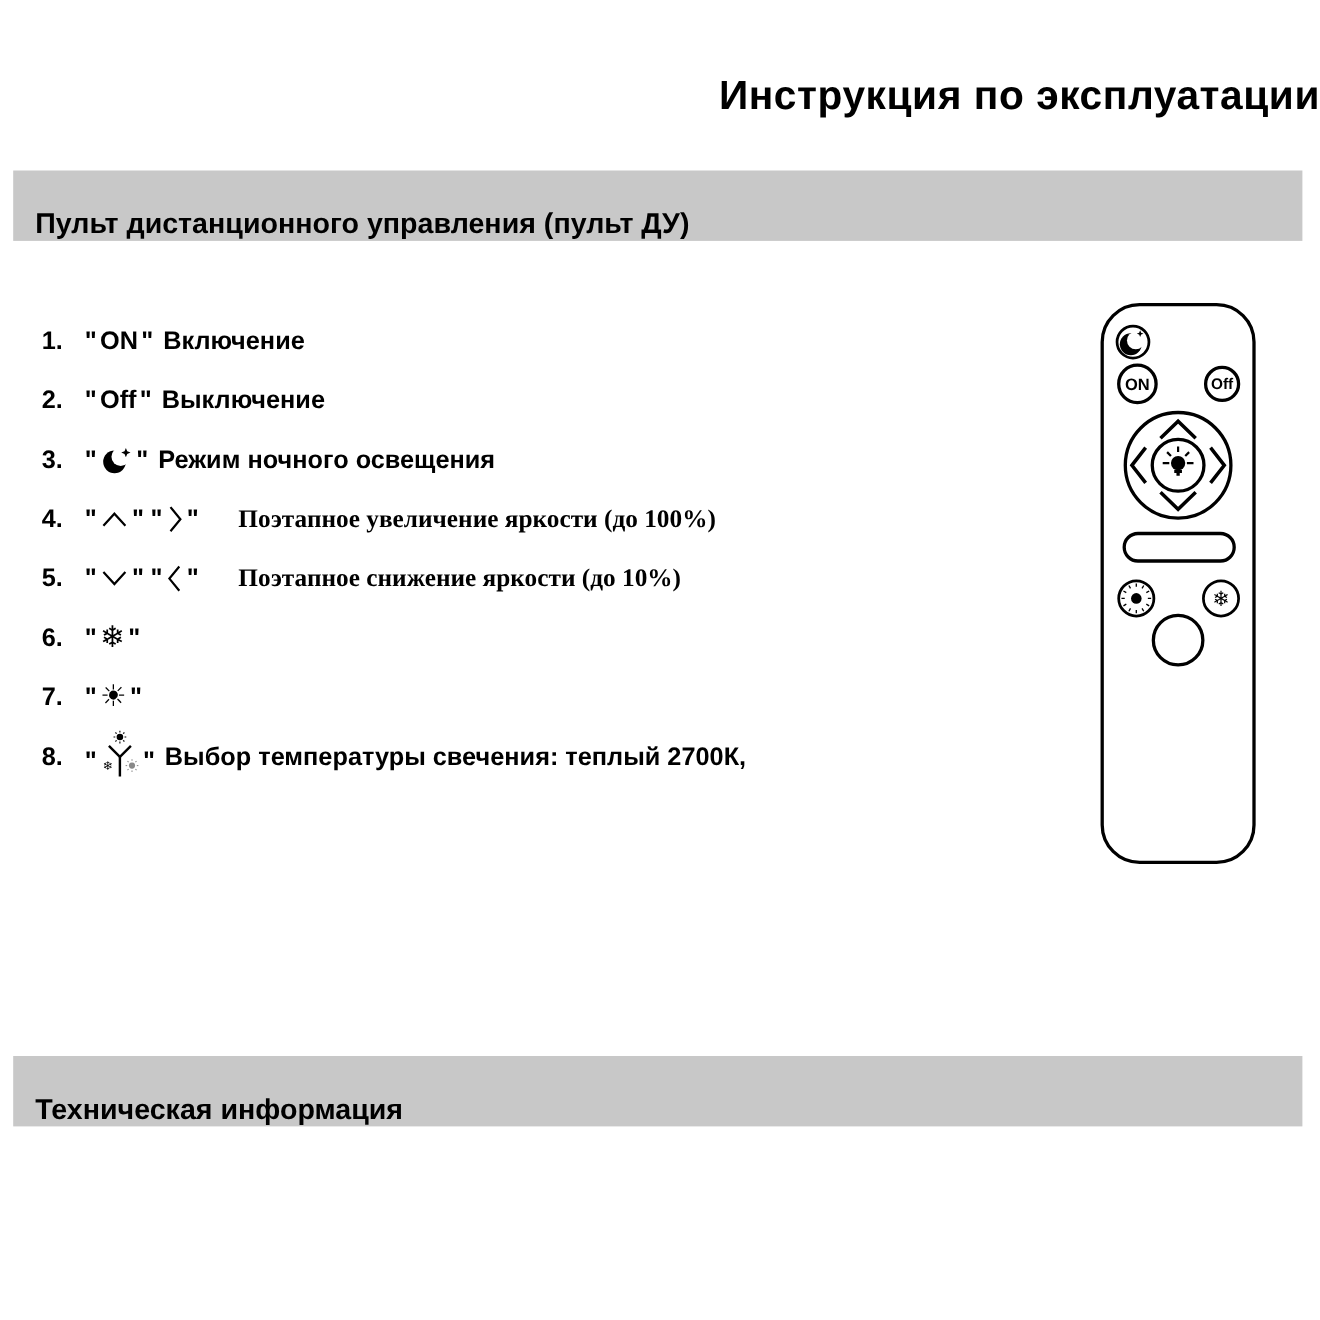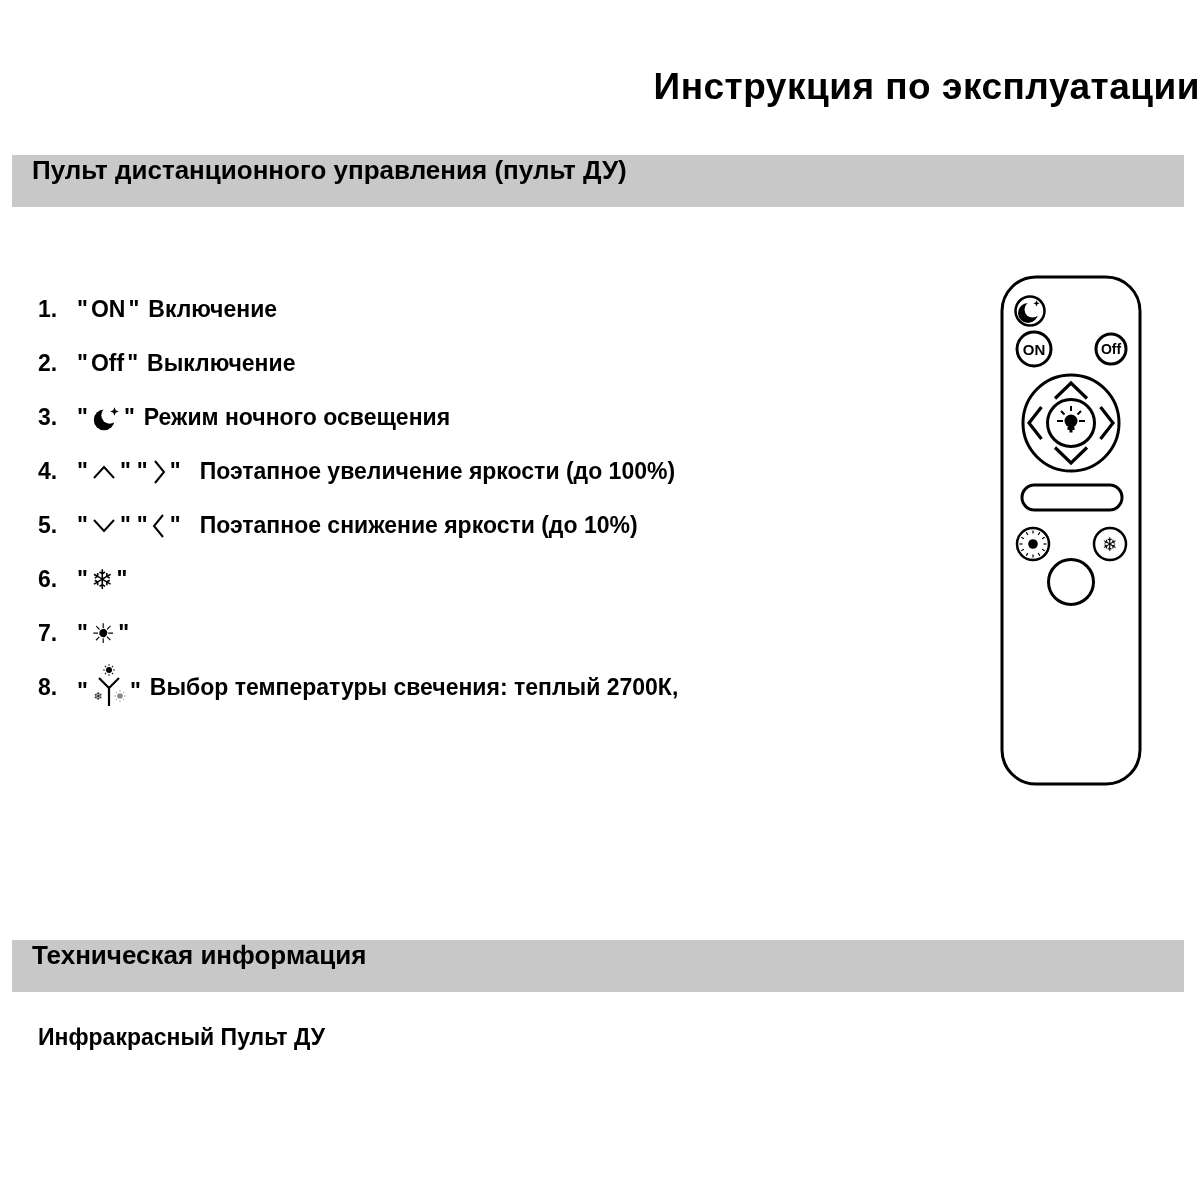--- a/index.html
+++ b/index.html
@@ -6,38 +6,38 @@
   body{
     width:1200px;height:1200px;position:relative;overflow:hidden;
     background:#ffffff;color:#000;
     font-family:"Liberation Sans",sans-serif;
   }
   .page-title{
     position:absolute;top:66px;left:0;width:100%;
     text-align:right;font-size:37px;font-weight:bold;letter-spacing:.5px;
   }
   .section-bar{
-    position:absolute;left:12px;width:1172px;height:52px;
+    position:absolute;left:12px;width:1172px;height:64px;
     background:var(--header-bg,#c8c8c8);
-    display:flex;align-items:flex-start;box-sizing:border-box;padding-left:20px;
+    display:flex;align-items:flex-end;box-sizing:border-box;padding-left:20px;
     font-size:26px;font-weight:bold;
   }
   #bar-remote{top:155px;}
-  #bar-tech{top:940px;}
+  #bar-tech{top:960px;}
   .items{position:absolute;left:38px;top:294px;width:920px;}
   .list-row{
     display:flex;align-items:center;margin-bottom:23px;
     font-size:23px;font-weight:bold;line-height:31px;
   }
   .list-row.multiline{align-items:flex-start;}
   .list-row .num{width:36px;flex:none;}
   .q{margin:0 3px;}
   .part{display:inline-flex;align-items:center;}
   .text-block{margin-left:6px;}
-  .wide-gap .text-block{margin-left:16px;}
+  .wide-gap .text-block{margin-left:33px;font-family:Liberation Serif, serif;}
   .icon{display:block;}
   .glyph-icon{
     font-family:"DejaVu Sans",sans-serif;font-weight:normal;
     font-size:27px;line-height:1;
   }
   .temp-icon-wrap{margin-top:-8px;}
   .remote{position:absolute;left:1000px;top:275px;width:142px;height:511px;}
   .tech-lines{position:absolute;left:38px;top:1026px;width:1140px;}
   .tech-line{font-size:23px;font-weight:bold;line-height:23px;margin-bottom:19px;}
 </style>
@@ -263,14 +263,13 @@
 
     <circle cx="71" cy="307" r="22.5" fill="#fff" stroke="#000" stroke-width="3"></circle>
   </svg>
 </div>
 
 <div class="section-bar" id="bar-tech">
   <span>Техническая информация</span>
 </div>
 
 <div class="tech-lines" id="tech-container">
-    <div class="tech-line">Инфракрасный Пульт ДУ</div>
   </div>
 
 </body></html>

